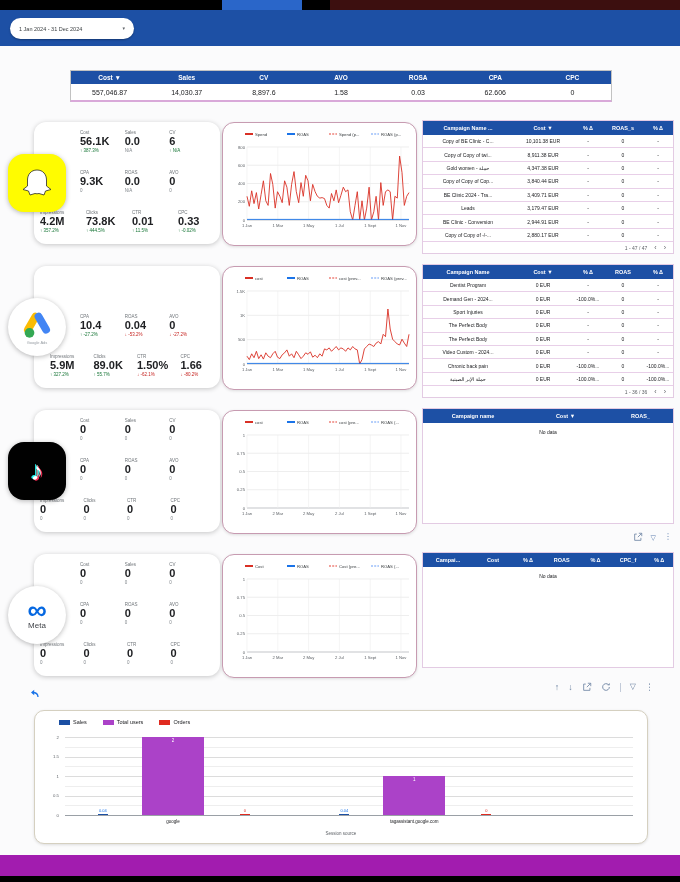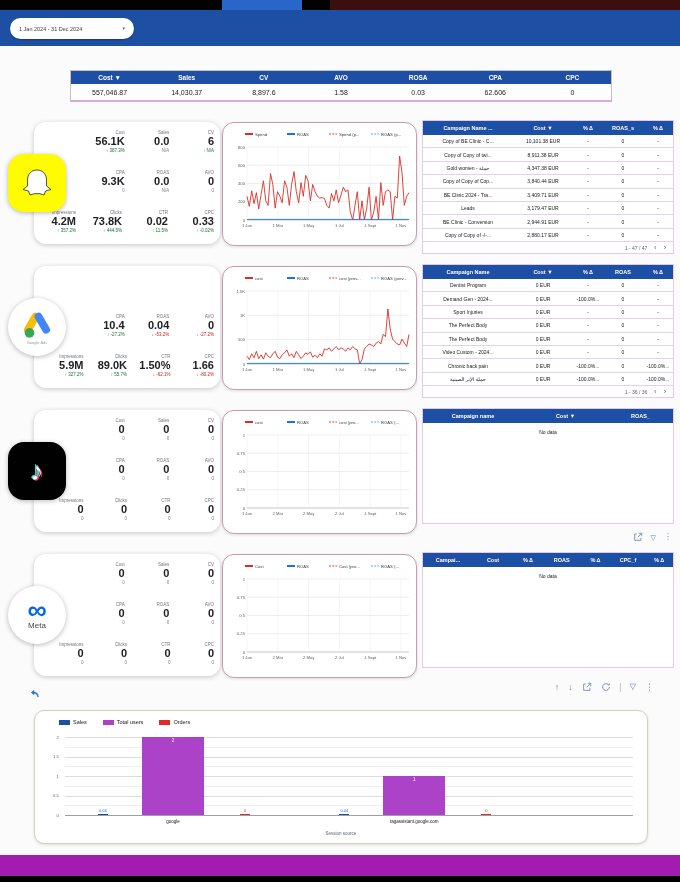--- a/index.html
+++ b/index.html
@@ -14,21 +14,21 @@
   .sum-head{display:flex;background:#1d50a5;height:13px;}
   .sum-head span{flex:1;color:#fff;font-size:6.5px;font-weight:bold;display:flex;align-items:center;justify-content:center;}
   .sum-vals{display:flex;height:16px;background:#fff;}
   .sum-vals span{flex:1;font-size:7px;color:#202124;display:flex;align-items:center;justify-content:center;}
   .section{position:absolute;left:30px;width:650px;height:144px;}
   .kpi-card{position:absolute;left:4px;top:6px;width:186px;height:122px;background:#fff;border-radius:12px;box-shadow:0 1px 5px rgba(0,0,0,.22);}
   .logo{position:absolute;left:-22px;top:38px;width:58px;height:58px;display:flex;flex-direction:column;align-items:center;justify-content:center;box-shadow:0 1px 5px rgba(0,0,0,.28);background:#fff;}
   .logo.round{border-radius:50%;}
   .logo.sq{border-radius:16px;}
   .kpi-row{position:absolute;display:flex;}
-  .kpi{flex:1;text-align:right;}
+  .kpi{flex:1;text-align:left;}
   .kpi .lb{font-size:4.5px;color:#70757a;}
   .kpi .vl{font-size:11px;font-weight:bold;color:#202124;line-height:1.15;}
   .kpi .dl{font-size:4.5px;}
   .chart-card{position:absolute;left:192px;top:6px;width:193px;height:122px;background:#fff;border-radius:12px;border:1px solid #c79bb1;box-shadow:0 1px 3px rgba(0,0,0,.12);}
   .table-card{position:absolute;left:392px;top:4px;width:250px;background:#fff;border:1px solid #e3cbe3;}
   .t-head{display:flex;background:#1d50a5;height:14px;}
   .t-head span{color:#fff;font-size:5.5px;font-weight:bold;display:flex;align-items:center;justify-content:center;box-sizing:border-box;}
   .t-row{display:flex;height:12.4px;border-bottom:1px solid #e8cfe8;background:#fff;}
   .t-row span{font-size:5px;color:#202124;display:flex;align-items:center;justify-content:center;box-sizing:border-box;overflow:hidden;white-space:nowrap;}
   .t-foot{height:11px;display:flex;justify-content:flex-end;align-items:center;gap:7px;font-size:5px;color:#5f6368;padding-right:7px;}
@@ -123,21 +123,21 @@
                 <div class="vl">4.2M</div>
                 <div class="dl" style="color: rgb(19, 115, 51);">↑ 357.2%</div>
               </div>
               <div class="kpi">
                 <div class="lb">Clicks</div>
                 <div class="vl">73.8K</div>
                 <div class="dl" style="color: rgb(19, 115, 51);">↑ 444.5%</div>
               </div>
               <div class="kpi">
                 <div class="lb">CTR</div>
-                <div class="vl">0.02</div>
+                <div class="vl">0.01</div>
                 <div class="dl" style="color: rgb(19, 115, 51);">↑ 11.5%</div>
               </div>
               <div class="kpi">
                 <div class="lb">CPC</div>
                 <div class="vl">0.33</div>
                 <div class="dl" style="color: rgb(19, 115, 51);">↑ -0.02%</div>
               </div>
             </div>
           </div>
           <div class="logo sq" style="background: rgb(255, 252, 0);">
@@ -262,21 +262,21 @@
                 <div class="lb">ROAS</div>
                 <div class="vl">0.04</div>
                 <div class="dl" style="color: rgb(197, 34, 31);">↓ -53.2%</div>
               </div>
               <div class="kpi">
                 <div class="lb">AVO</div>
                 <div class="vl">0</div>
                 <div class="dl" style="color: rgb(197, 34, 31);">↓ -27.2%</div>
               </div>
             </div>
-            <div class="kpi-row" style="top: 88px; left: 6px; width: 174px;">
+            <div class="kpi-row" style="top: 88px; left: 16px; width: 174px;">
               <div class="kpi">
                 <div class="lb">Impressions</div>
                 <div class="vl">5.9M</div>
                 <div class="dl" style="color: rgb(19, 115, 51);">↑ 327.2%</div>
               </div>
               <div class="kpi">
                 <div class="lb">Clicks</div>
                 <div class="vl">89.0K</div>
                 <div class="dl" style="color: rgb(19, 115, 51);">↑ 55.7%</div>
               </div>

